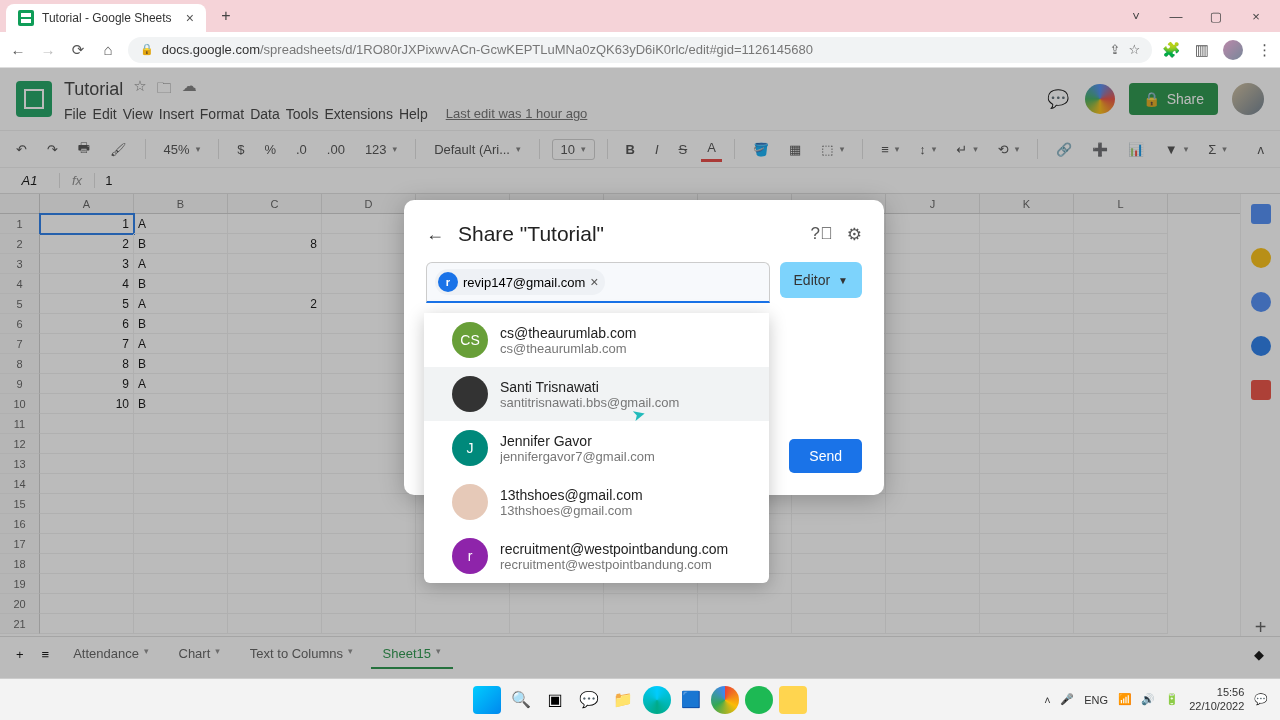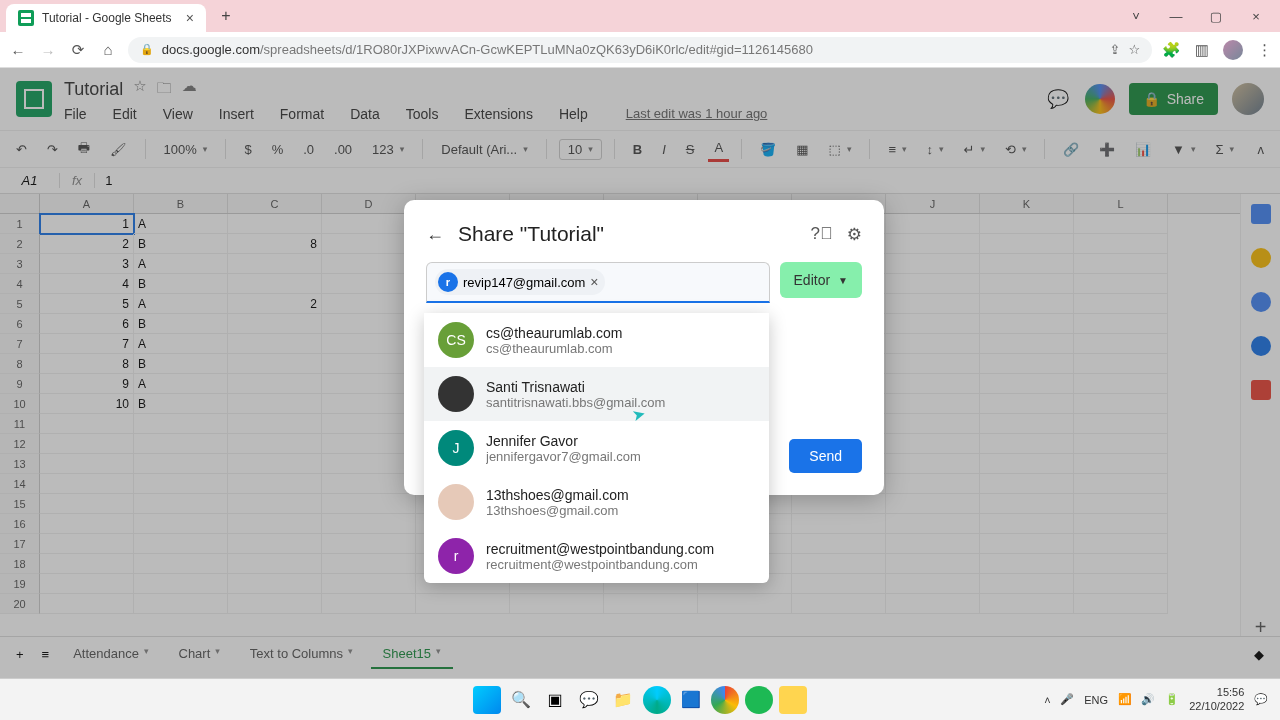--- a/index.html
+++ b/index.html
@@ -26,21 +26,21 @@
 .avatar { width: 20px; height: 20px; border-radius: 50%; background: linear-gradient(135deg,#b8a,#789); }
 
 
 .sheets-header { height: 62px; display: flex; align-items: center; padding: 8px 16px; gap: 12px; }
 .sheets-logo { width: 36px; height: 36px; background: #0f9d58; border-radius: 4px; position: relative; }
 .sheets-logo::after { content: ""; position: absolute; inset: 8px; border: 2px solid #fff; }
 .doc-info { flex: 1; }
 .doc-title-row { display: flex; align-items: center; gap: 10px; }
 .doc-title { font-size: 18px; color: #333; }
 .doc-icons { display: flex; gap: 10px; color: #777; font-size: 15px; }
-.menu-bar { display: flex; gap: 26px; font-size: 14px; color: #333; margin-top: 4px; align-items: center; }
+.menu-bar { display: flex; gap: 6px; font-size: 14px; color: #333; margin-top: 4px; align-items: center; }
 .menu-item { cursor: pointer; }
 .last-edit { color: #666; text-decoration: underline; margin-left: 12px; font-size: 13px; }
 .header-right { display: flex; align-items: center; gap: 14px; }
 .comment-ico, .meet-ico { width: 26px; height: 26px; display: flex; align-items: center; justify-content: center; color: #555; font-size: 18px; }
 .meet-ico { background: conic-gradient(#4285f4,#ea4335,#fbbc05,#34a853,#4285f4); border-radius: 50%; width: 30px; height: 30px; }
 .share-btn { background: #1a8e3e; color: #fff; border-radius: 4px; padding: 8px 14px; font-size: 14px; display: flex; align-items: center; gap: 6px; cursor: pointer; }
 .user-avatar { width: 32px; height: 32px; border-radius: 50%; background: linear-gradient(135deg,#cb9,#678); }
 
 
 .toolbar { height: 38px; border-top: 1px solid #eee; border-bottom: 1px solid #eee; display: flex; align-items: center; padding: 0 10px; gap: 8px; font-size: 13px; color: #444; }
@@ -90,26 +90,26 @@
 .dlg-header { display: flex; align-items: center; padding: 0 22px 16px 22px; gap: 14px; }
 .dlg-back { font-size: 18px; cursor: pointer; color: #333; }
 .dlg-title { font-size: 21px; color: #222; flex: 1; }
 .dlg-icons { display: flex; gap: 14px; color: #555; font-size: 17px; }
 .dlg-body { padding: 0 22px; display: flex; gap: 10px; align-items: flex-start; }
 .input-wrap { flex: 1; }
 .share-input { border: 1px solid #ccc; border-bottom: 2px solid #1a73e8; border-radius: 6px 6px 0 0; padding: 6px 8px; display: flex; align-items: center; gap: 6px; background: #f7f9fc; }
 .chip { background: #eef1f5; border-radius: 14px; padding: 3px 6px 3px 3px; display: flex; align-items: center; gap: 5px; font-size: 13px; }
 .chip-av { width: 20px; height: 20px; border-radius: 50%; background: #1a73e8; color: #fff; font-size: 11px; display: flex; align-items: center; justify-content: center; font-weight: bold; }
 .chip-x { color: #555; cursor: pointer; font-size: 14px; }
-.role-dd { background: #86efac; border-radius: 6px; padding: 10px 14px; font-size: 14px; color: #333; cursor: pointer; display: flex; align-items: center; gap: 8px; }
+.role-dd { background: #7dd3fc; border-radius: 6px; padding: 10px 14px; font-size: 14px; color: #333; cursor: pointer; display: flex; align-items: center; gap: 8px; }
 .send-btn { position: absolute; right: 22px; bottom: 22px; background: #1a73e8; color: #fff; border-radius: 5px; padding: 9px 20px; font-size: 14px; cursor: pointer; }
 
 
 .suggestions { position: absolute; left: 424px; top: 313px; width: 345px; background: #fff; border-radius: 0 0 6px 6px; box-shadow: 0 4px 18px rgba(0,0,0,0.22); z-index: 10; max-height: 290px; overflow: hidden; }
-.sugg { display: flex; align-items: center; gap: 12px; padding: 9px 14px; cursor: pointer; }
+.sugg { display: flex; align-items: center; gap: 12px; padding: 9px 28px; cursor: pointer; }
 .sugg:hover, .sugg.hl { background: #f1f3f4; }
 .sugg-av { width: 36px; height: 36px; border-radius: 50%; display: flex; align-items: center; justify-content: center; color: #fff; font-size: 14px; font-weight: 500; flex-shrink: 0; }
 .sugg-txt { overflow: hidden; }
 .sugg-name { font-size: 14px; color: #222; white-space: nowrap; }
 .sugg-email { font-size: 13px; color: #777; white-space: nowrap; }
 
 
 .cursor { position: absolute; left: 632px; top: 405px; font-size: 16px; color: #2bb; z-index: 20; pointer-events: none; transform: rotate(-15deg); }
 </style>
 </head>
@@ -183,21 +183,21 @@
     <div class="user-avatar"></div>
   </div>
 </div>
 
 <div class="toolbar">
   <span class="tb-btn">↶</span>
   <span class="tb-btn">↷</span>
   <span class="tb-btn">🖶</span>
   <span class="tb-btn">🖌</span>
   <span class="tb-sep"></span>
-  <span class="tb-btn tb-dd">100%</span>
+  <span class="tb-btn tb-dd">45%</span>
   <span class="tb-sep"></span>
   <span class="tb-btn">$</span>
   <span class="tb-btn">%</span>
   <span class="tb-btn">.0</span>
   <span class="tb-btn">.00</span>
   <span class="tb-btn tb-dd">123</span>
   <span class="tb-sep"></span>
   <span class="tb-btn tb-dd" style="min-width:90px;">Default (Ari...</span>
   <span class="tb-sep"></span>
   <span class="tb-btn tb-fontsize tb-dd">10</span>
@@ -549,20 +549,35 @@
           <div class="cell"></div>
           <div class="cell"></div>
           <div class="cell"></div>
           <div class="cell"></div>
           <div class="cell"></div>
           <div class="cell"></div>
           <div class="cell"></div>
           <div class="cell"></div>
           <div class="cell"></div>
         </div>
+        <div class="grid-row">
+          <div class="row-h">21</div>
+          <div class="cell"></div>
+          <div class="cell"></div>
+          <div class="cell"></div>
+          <div class="cell"></div>
+          <div class="cell"></div>
+          <div class="cell"></div>
+          <div class="cell"></div>
+          <div class="cell"></div>
+          <div class="cell"></div>
+          <div class="cell"></div>
+          <div class="cell"></div>
+          <div class="cell"></div>
+        </div>
       </div>
   </div>
   <div class="side-panel">
     <div class="side-ico" style="background:#4285f4;"></div>
     <div class="side-ico" style="background:#fbbc04;border-radius:50%;"></div>
     <div class="side-ico" style="background:#4285f4;border-radius:50%;"></div>
     <div class="side-ico" style="background:#1a73e8;border-radius:50%;"></div>
     <div class="side-ico" style="background:#ea4335;"></div>
     <div style="flex:1;"></div>
     <div class="side-ico" style="color:#555;font-size:20px;text-align:center;">+</div>

